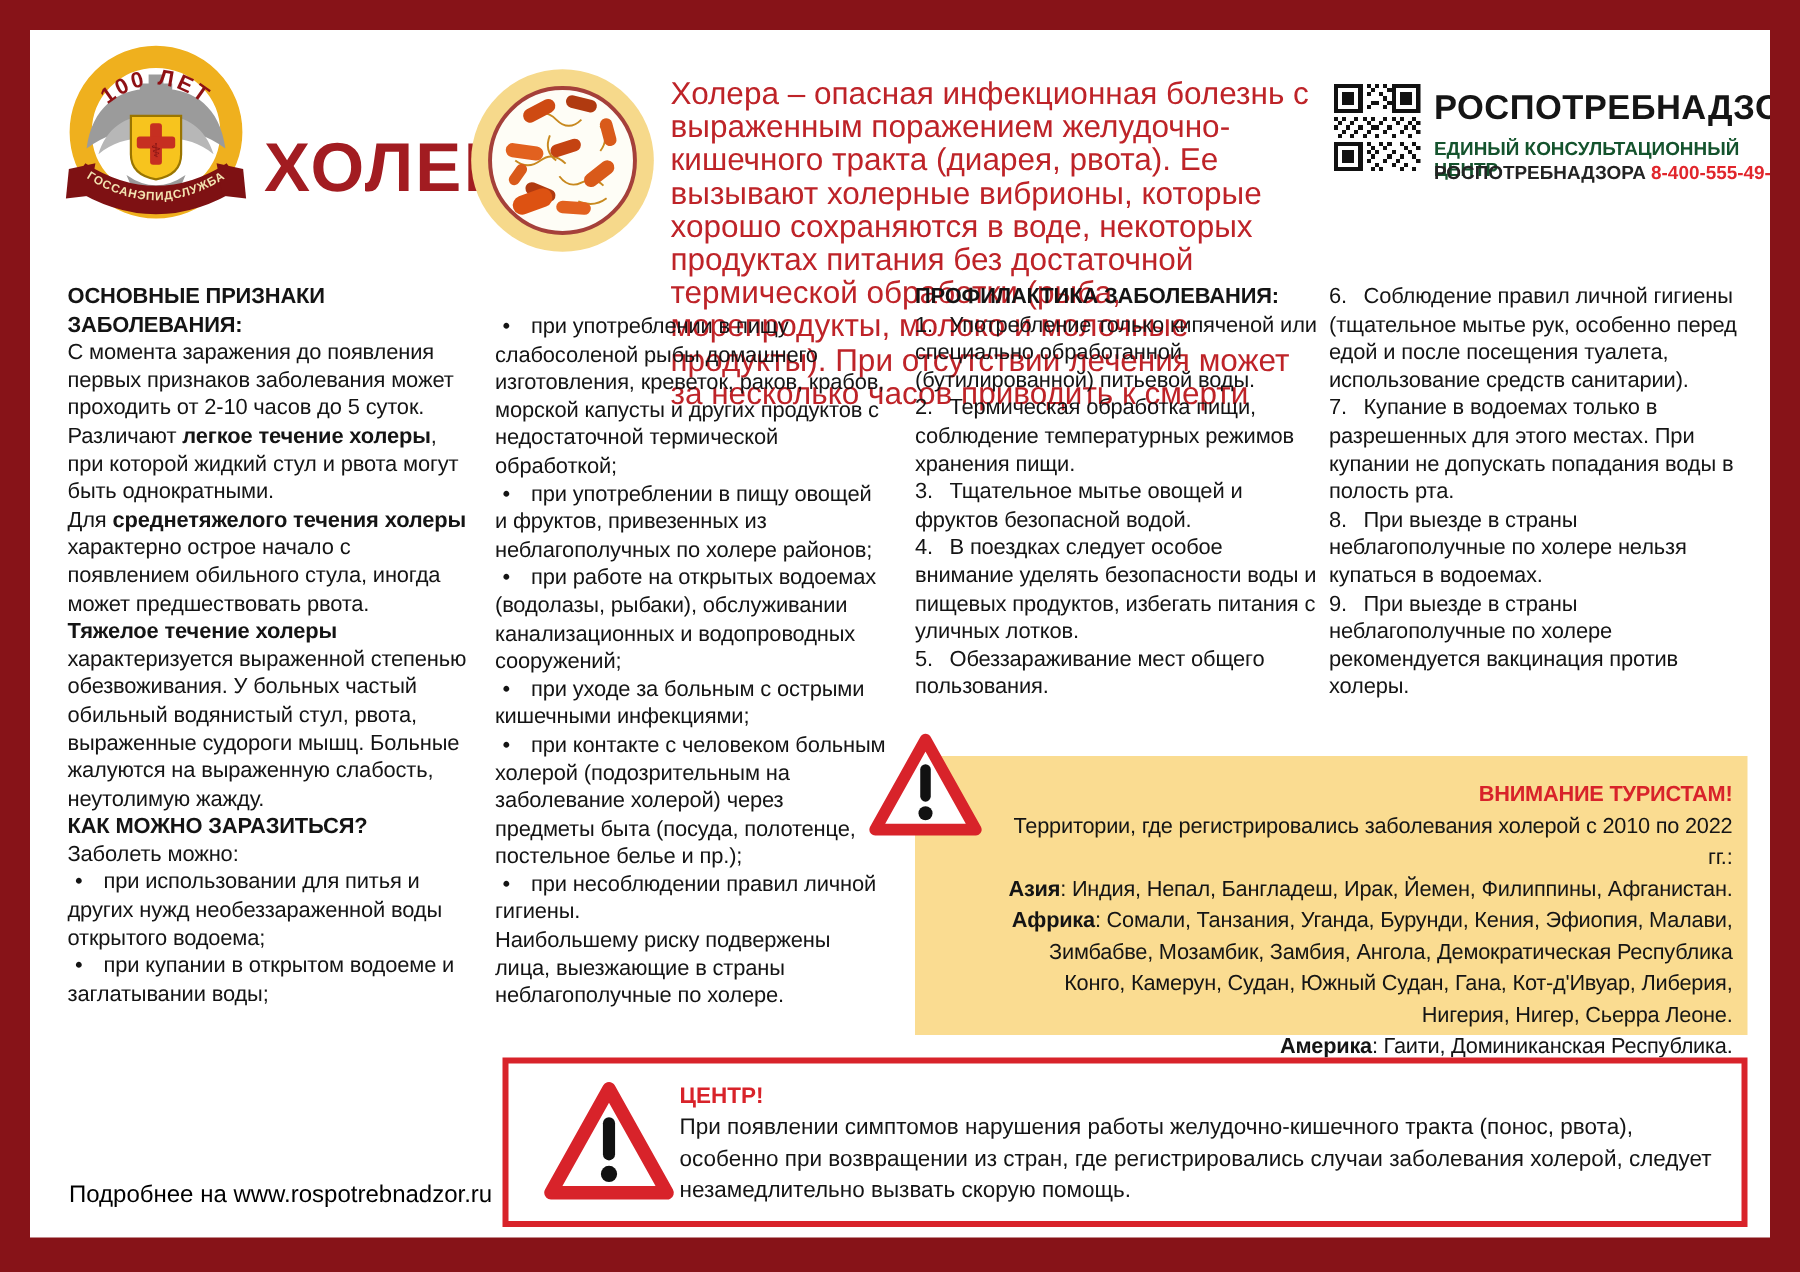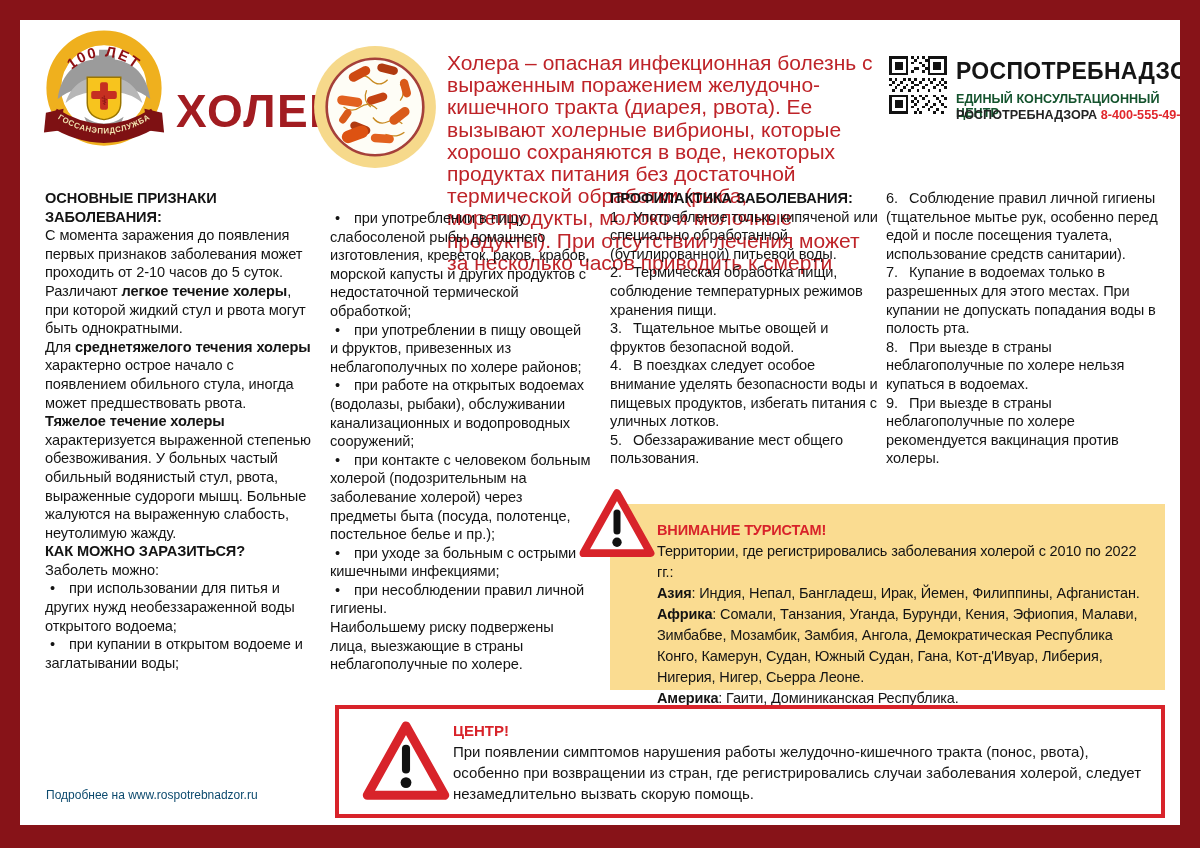--- a/index.html
+++ b/index.html
@@ -25,31 +25,31 @@
   .c4{left:886px;width:284px;}
   .col p{margin:0;}
   .mt{margin-top:18px;}
   .h{font-weight:bold;}
   .b{font-weight:bold;}
   .li .bl{display:inline-block;width:24px;padding-left:5px;box-sizing:border-box;}
   .num .n{display:inline-block;width:23px;}
   
   .tourists{position:absolute;left:610px;top:504px;width:555px;height:186px;background:#FADC91;z-index:1;}
   .t-inner{padding:16px 10px 0 47px;font-size:14.5px;line-height:21px;color:#141414;letter-spacing:-0.15px;}
-  .t-inner p{margin:0;}
+  .t-inner p{margin:0;text-align:right;}
   .t-title{color:#D8232A;font-weight:bold;margin-bottom:1px;}
   .warn-tri-1{position:absolute;left:578px;top:487px;width:78px;height:73px;z-index:2;}
   
   .important{position:absolute;left:335px;top:705px;width:830px;height:113px;background:#fff;
              border:4px solid #D8232A;box-sizing:border-box;z-index:1;}
   .imp-body{position:absolute;left:114px;top:11px;right:12px;font-size:15px;line-height:21px;color:#141414;}
   .imp-body p{margin:0;}
   .imp-title{color:#D8232A;font-weight:bold;}
   .warn-tri-2{position:absolute;left:22px;top:10px;width:90px;height:84px;}
-  .footer-link{position:absolute;left:46px;top:788px;font-size:12px;color:#0c4a6e;text-decoration:none;text-align:center;}
+  .footer-link{position:absolute;left:46px;top:788px;font-size:16px;color:#000000;text-decoration:none;text-align:center;}
 </style>
 </head>
 <body>
 
 <div class="page">
   <div class="frame"></div>
 
   <svg id="logo" viewBox="0 0 130 140">
     <circle cx="65" cy="63" r="51" fill="none" stroke="#EFB01E" stroke-width="15"></circle>
     <circle cx="65" cy="63" r="43" fill="#ffffff"></circle>
@@ -220,22 +220,22 @@
     <p class="h mt">КАК МОЖНО ЗАРАЗИТЬСЯ?</p>
     <p>Заболеть можно:</p>
     <p class="li"><span class="bl">•</span><span>при использовании для питья и других нужд необеззараженной воды открытого водоема;</span></p>
     <p class="li"><span class="bl">•</span><span>при купании в открытом водоеме и заглатывании воды;</span></p>
   </div>
 
   <div class="col c2">
     <p class="li"><span class="bl">•</span><span>при употреблении в пищу слабосоленой рыбы домашнего изготовления, креветок, раков, крабов, морской капусты и других продуктов с недостаточной термической обработкой;</span></p>
     <p class="li"><span class="bl">•</span><span>при употреблении в пищу овощей и фруктов, привезенных из неблагополучных по холере районов;</span></p>
     <p class="li"><span class="bl">•</span><span>при работе на открытых водоемах (водолазы, рыбаки), обслуживании канализационных и водопроводных сооружений;</span></p>
+    <p class="li"><span class="bl">•</span><span>при уходе за больным с острыми кишечными инфекциями;</span></p>
     <p class="li"><span class="bl">•</span><span>при контакте с человеком больным холерой (подозрительным на заболевание холерой) через предметы быта (посуда, полотенце, постельное белье и пр.);</span></p>
-    <p class="li"><span class="bl">•</span><span>при уходе за больным с острыми кишечными инфекциями;</span></p>
     <p class="li"><span class="bl">•</span><span>при несоблюдении правил личной гигиены.</span></p>
     <p class="mt">Наибольшему риску подвержены лица, выезжающие в страны неблагополучные по холере.</p>
   </div>
 
   <div class="col c3">
     <p class="h">ПРОФИЛАКТИКА ЗАБОЛЕВАНИЯ:</p>
     <p class="num"><span class="n">1.</span><span>Употребление только кипяченой или специально обработанной (бутилированной) питьевой воды.</span></p>
     <p class="num"><span class="n">2.</span><span>Термическая обработка пищи, соблюдение температурных режимов хранения пищи.</span></p>
     <p class="num"><span class="n">3.</span><span>Тщательное мытье овощей и фруктов безопасной водой.</span></p>
     <p class="num"><span class="n">4.</span><span>В поездках следует особое внимание уделять безопасности воды и пищевых продуктов, избегать питания с уличных лотков.</span></p>

